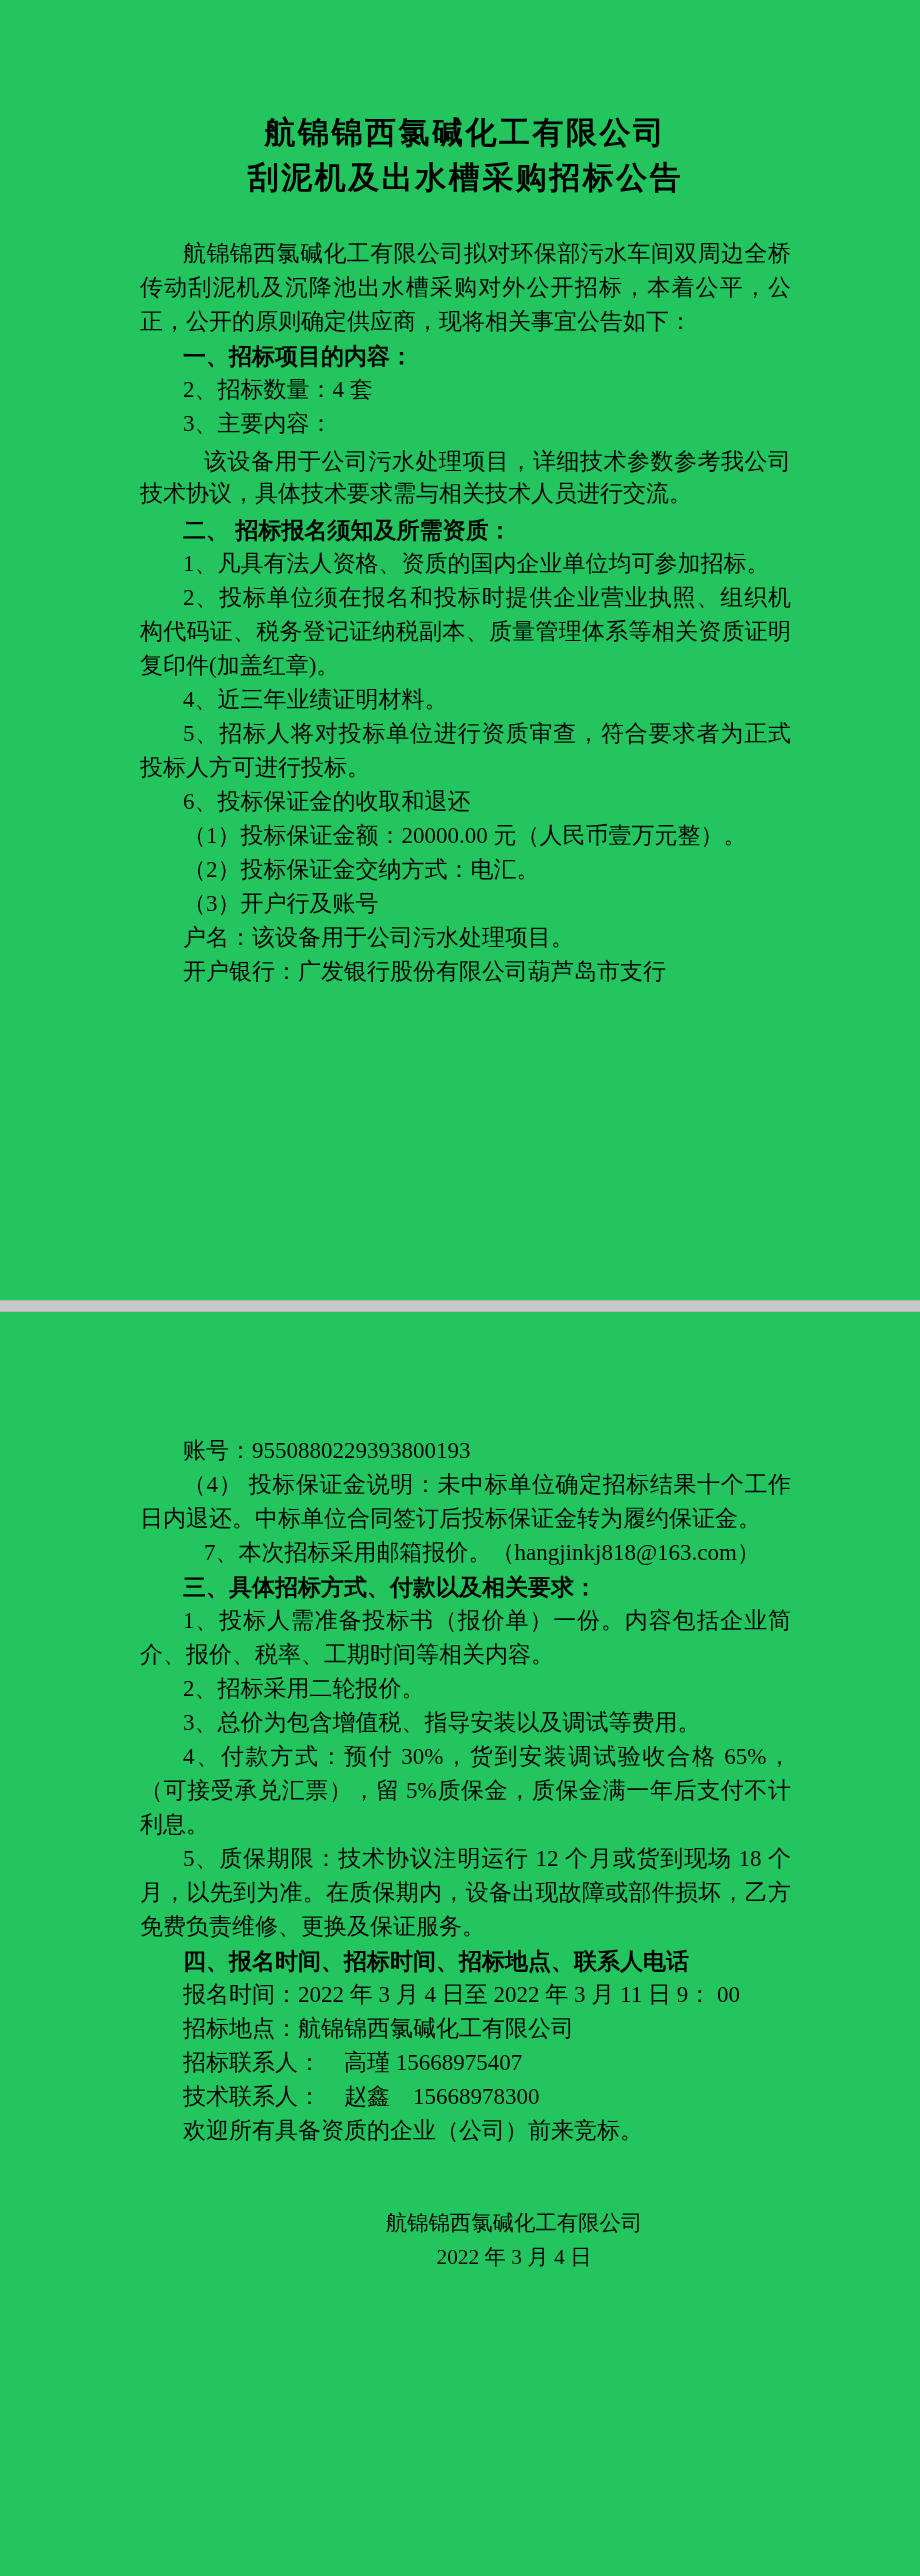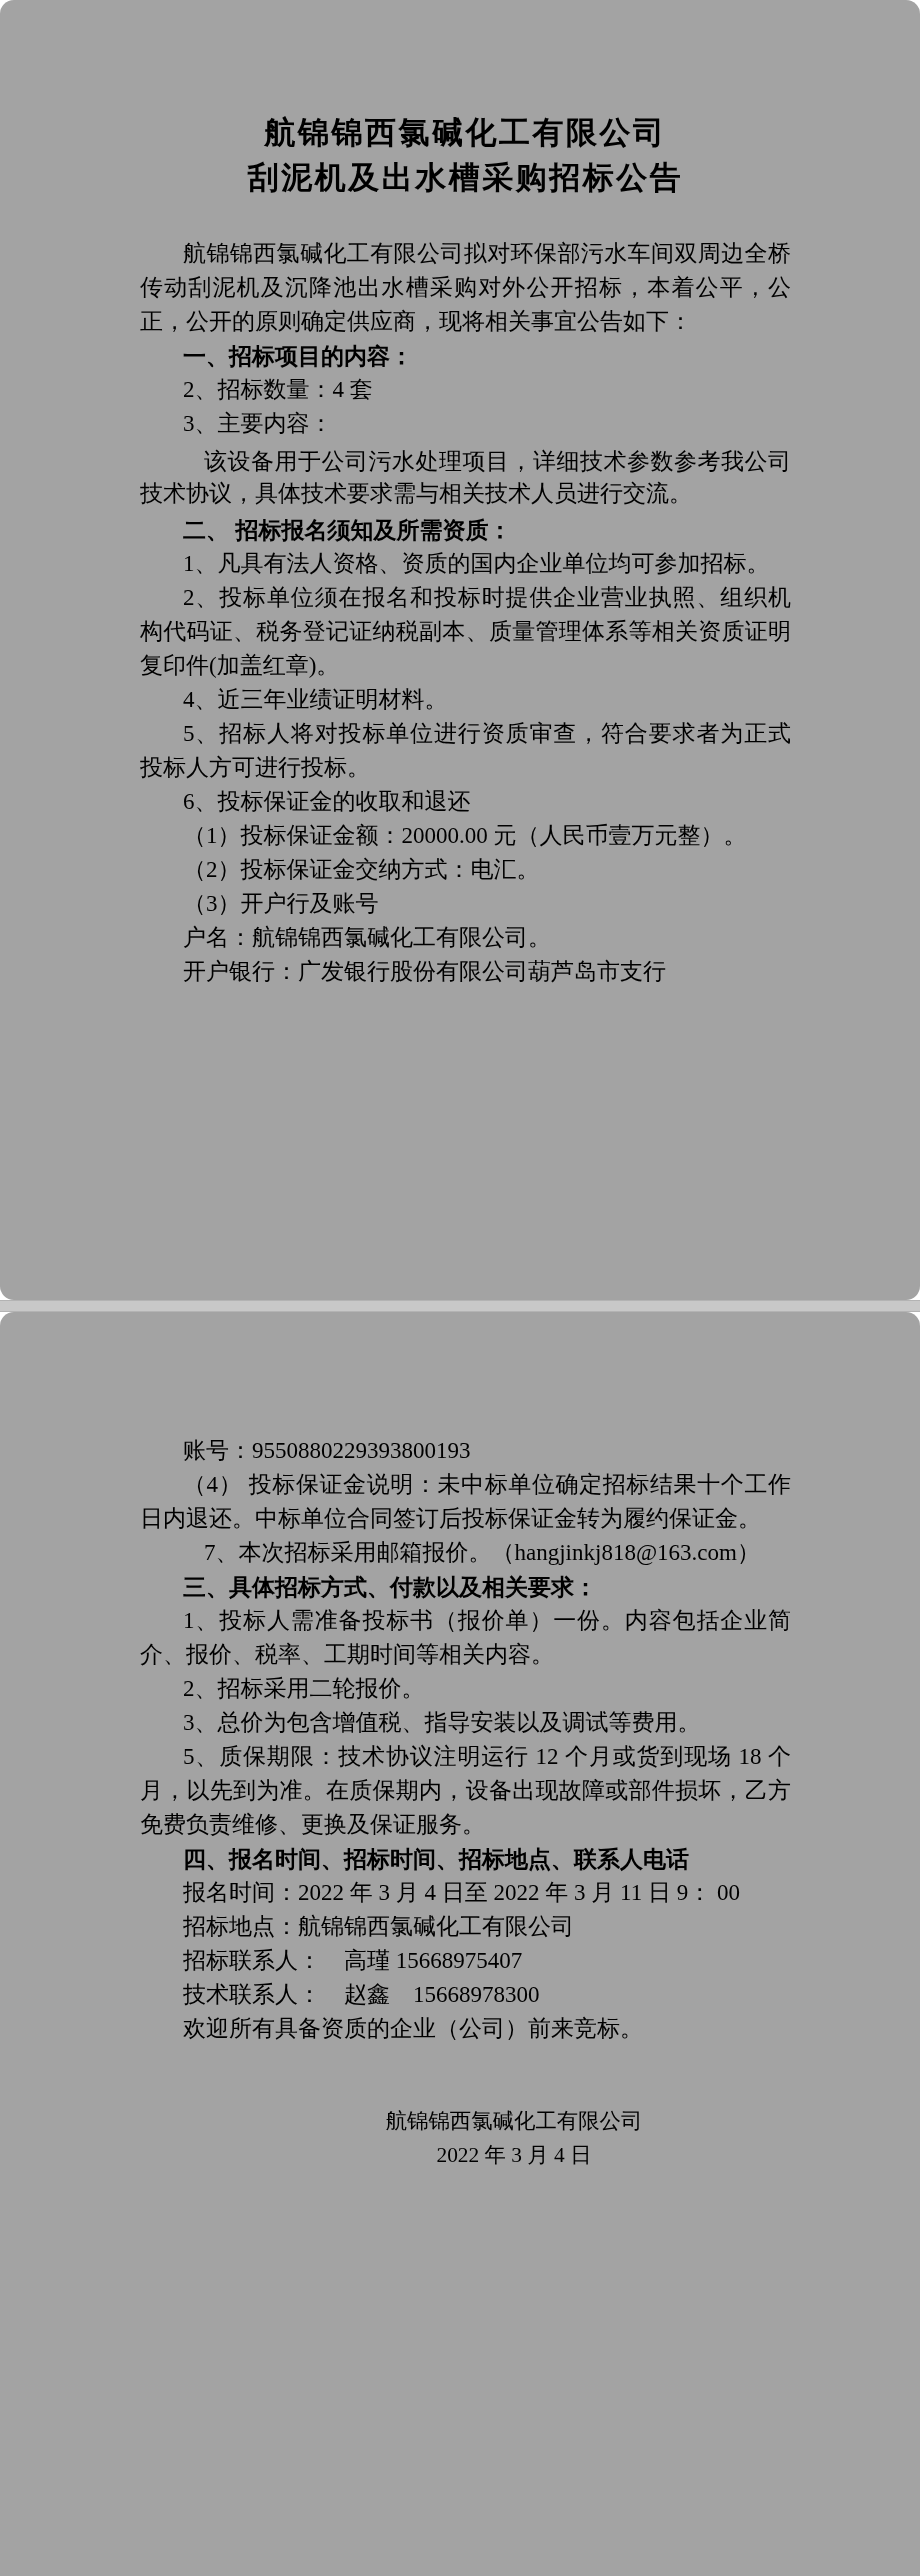--- a/index.html
+++ b/index.html
@@ -5,24 +5,23 @@
   html, body { margin: 0; padding: 0; }
   body {
     width: 920px;
     height: 2576px;
     background: #ffffff;
     color: #000000;
     font-family: "Liberation Serif", "DejaVu Serif", serif;
   }
   .doc { width: 920px; }
   .page {
-    background: #a3a3a3;
+    background: #22c55e;
     box-sizing: border-box;
     overflow: hidden;
-    border-radius: 14px;
   }
   .page-1 { height: 1300px; padding: 110px 129px 0 140px; }
   .page-separator {
     height: 12.4px;
     background: #c8c8c8;
     border-top: 0.8px solid #b3b3b3;
     border-bottom: 0.8px solid #b3b3b3;
     box-sizing: border-box;
   }
   .page-2 { height: 1514px; padding: 122px 129px 14px 140px; }
@@ -84,36 +83,37 @@
         <p class="loose">该设备用于公司污水处理项目，详细技术参数参考我公司技术协议，具体技术要求需与相关技术人员进行交流。</p>
         <p class="heading">二、 招标报名须知及所需资质：</p>
         <p class="body">1、凡具有法人资格、资质的国内企业单位均可参加招标。</p>
         <p class="body">2、投标单位须在报名和投标时提供企业营业执照、组织机构代码证、税务登记证纳税副本、质量管理体系等相关资质证明复印件(加盖红章)。</p>
         <p class="body">4、近三年业绩证明材料。</p>
         <p class="body">5、招标人将对投标单位进行资质审查，符合要求者为正式投标人方可进行投标。</p>
         <p class="body">6、投标保证金的收取和退还</p>
         <p class="body">（1）投标保证金额：20000.00 元（人民币壹万元整）。</p>
         <p class="body">（2）投标保证金交纳方式：电汇。</p>
         <p class="body">（3）开户行及账号</p>
-        <p class="body">户名：航锦锦西氯碱化工有限公司。</p>
+        <p class="body">户名：该设备用于公司污水处理项目。</p>
         <p class="body">开户银行：广发银行股份有限公司葫芦岛市支行</p>
       </div>
   </section>
 
   <div class="page-separator"></div>
 
   <section class="page page-2">
     <div class="body-text" id="page2-body">
         <p class="body">账号：9550880229393800193</p>
         <p class="body">（4） 投标保证金说明：未中标单位确定招标结果十个工作日内退还。中标单位合同签订后投标保证金转为履约保证金。</p>
         <p class="indent3">7、本次招标采用邮箱报价。（hangjinkj818@163.com）</p>
         <p class="heading">三、具体招标方式、付款以及相关要求：</p>
         <p class="body">1、投标人需准备投标书（报价单）一份。内容包括企业简介、报价、税率、工期时间等相关内容。</p>
         <p class="body">2、招标采用二轮报价。</p>
         <p class="body">3、总价为包含增值税、指导安装以及调试等费用。</p>
+        <p class="body">4、付款方式：预付 30%，货到安装调试验收合格 65%，（可接受承兑汇票），留 5%质保金，质保金满一年后支付不计利息。</p>
         <p class="body">5、质保期限：技术协议注明运行 12 个月或货到现场 18 个月，以先到为准。在质保期内，设备出现故障或部件损坏，乙方免费负责维修、更换及保证服务。</p>
         <p class="heading">四、报名时间、招标时间、招标地点、联系人电话</p>
         <p class="body">报名时间：2022 年 3 月 4 日至 2022 年 3 月 11 日 9： 00</p>
         <p class="body">招标地点：航锦锦西氯碱化工有限公司</p>
         <p class="body">招标联系人：　高瑾 15668975407</p>
         <p class="body">技术联系人：　赵鑫　15668978300</p>
         <p class="body">欢迎所有具备资质的企业（公司）前来竞标。</p>
       </div>
     <div class="signature">
       <p>航锦锦西氯碱化工有限公司</p>

